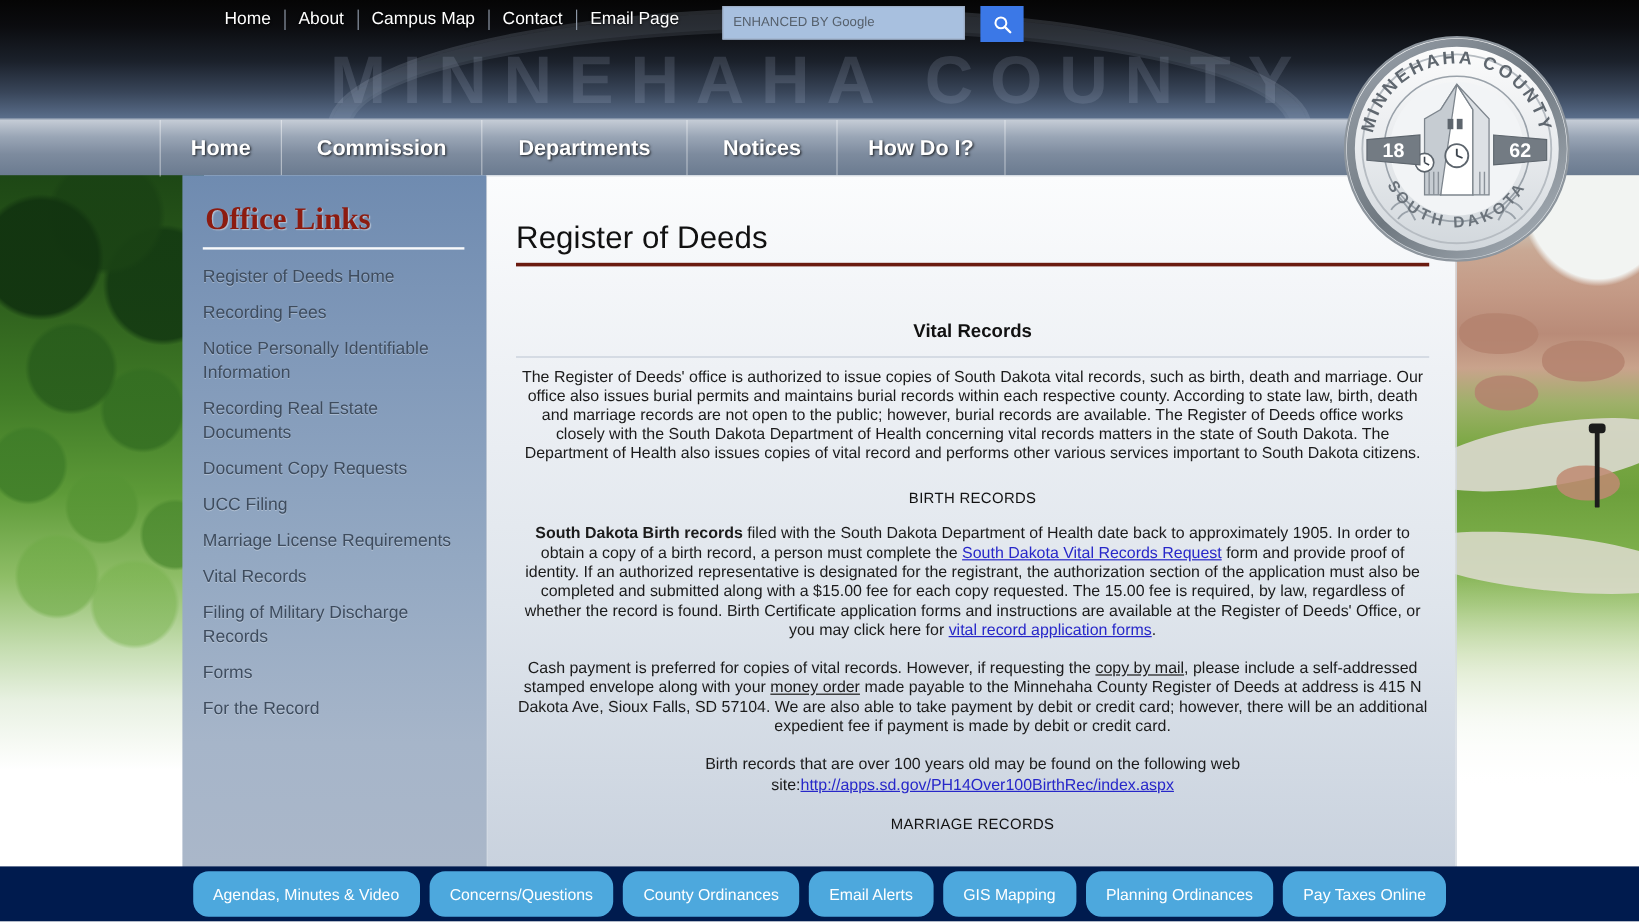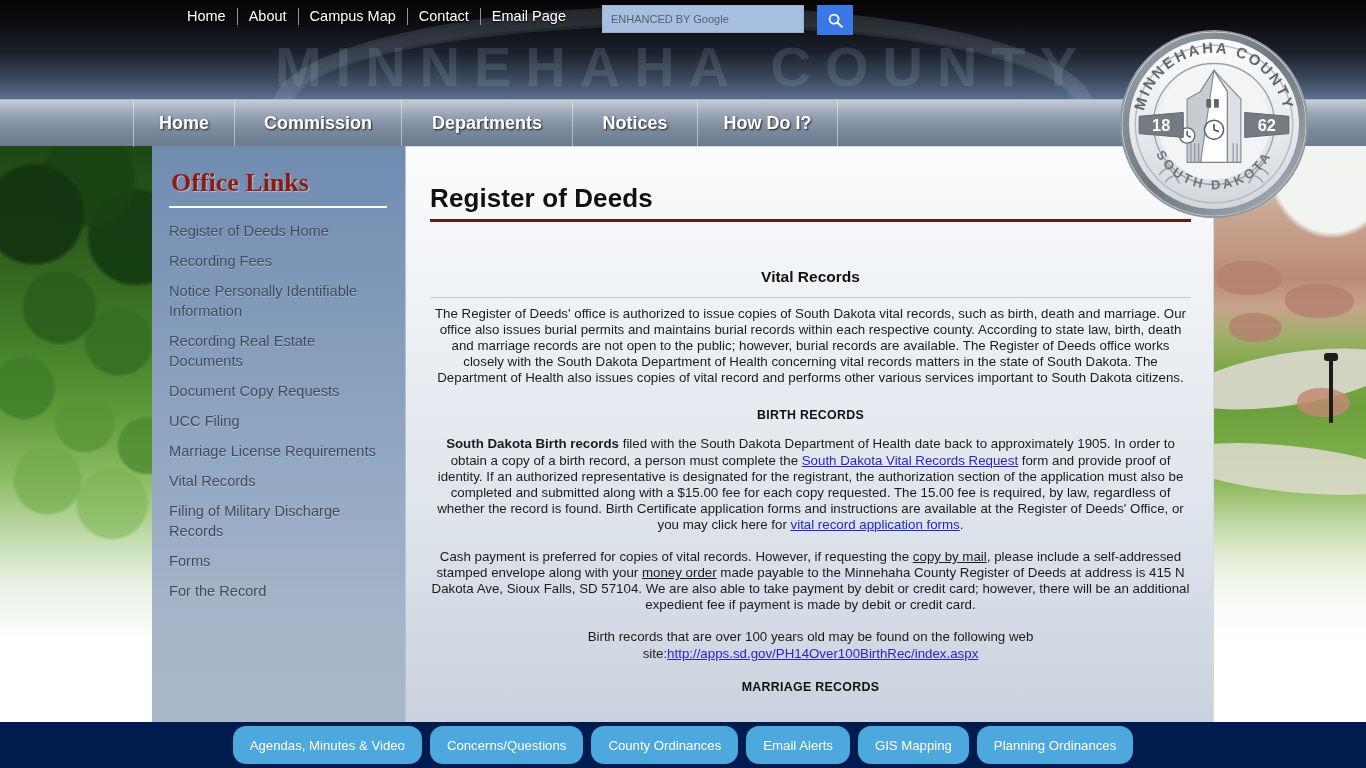--- a/index.html
+++ b/index.html
@@ -181,37 +181,37 @@
   }
 
   .panel {
     position: absolute; left: 254px; top: 0; width: 808px; height: 577px;
     background: linear-gradient(to bottom, #fbfcfd 0%, #eef1f5 28%, #dfe5ec 62%, #c9d2de 100%);
     border: 1px solid #d4dae2; border-left: none;
     padding: 36px 22px 0 24px;
     overflow: hidden;
   }
   .panel-title {
-    font-size: 26px; font-weight: bold; color: #111111;
+    font-size: 26px; font-weight: normal; color: #111111;
     margin: 0 0 5px 0; letter-spacing: .1px;
   }
   .panel-rule { height: 3px; background: #6b1b10; margin-bottom: 46px; }
 
   .section-heading {
     text-align: center; font-size: 15.5px; font-weight: bold;
     color: #111111; margin: 0 0 11px 0;
   }
   .hr-light { height: 1px; background: #c3ccd7; border: none; margin: 0 0 8px 0; }
 
   .body-text {
     font-size: 13.3px; color: #1b1b1b; line-height: 16.1px;
     margin: 0 0 16px 0; text-align: center;
   }
   .sub-heading {
-    text-align: center; font-size: 12.4px; font-weight: bold;
+    text-align: center; font-size: 12.4px; font-weight: normal;
     letter-spacing: .3px; color: #111111; margin: 22px 0 14px 0;
   }
   .body-text b { font-weight: bold; }
   .link-blue {
     color: #2727c9; text-decoration: underline; cursor: pointer;
   }
   .underline-plain { text-decoration: underline; }
 
   
   .footer {
@@ -393,13 +393,14 @@
   </main>
 </div>
 
 <div class="footer">
   <button class="footer-btn">Agendas, Minutes &amp; Video</button>
   <button class="footer-btn">Concerns/Questions</button>
   <button class="footer-btn">County Ordinances</button>
   <button class="footer-btn">Email Alerts</button>
   <button class="footer-btn">GIS Mapping</button>
   <button class="footer-btn">Planning Ordinances</button>
+  <button class="footer-btn">Pay Taxes Online</button>
 </div>
 
 </body></html>

